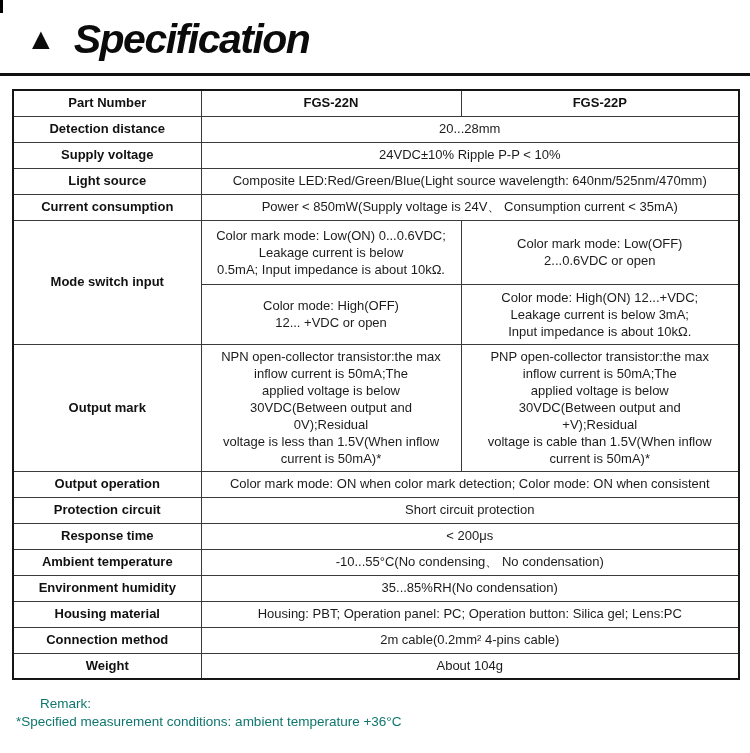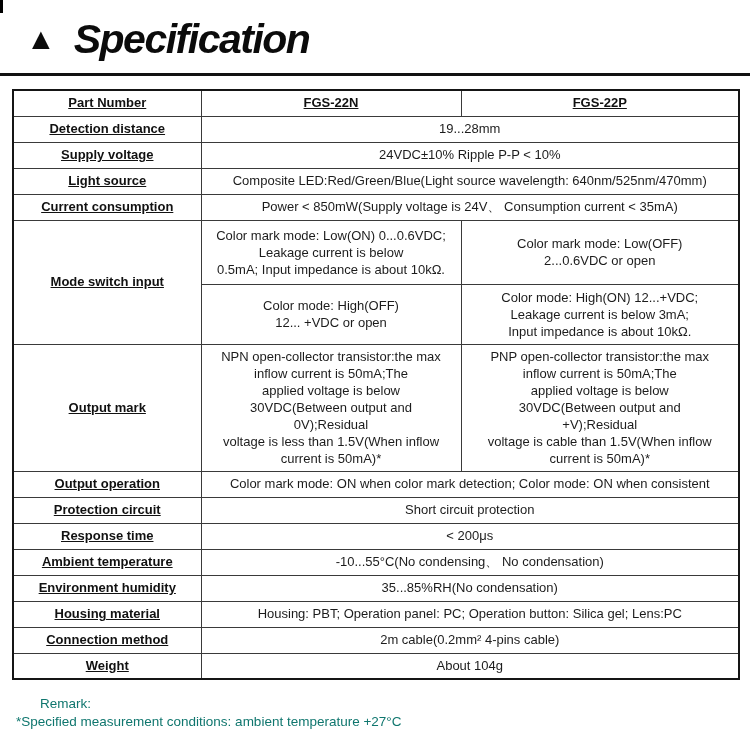--- a/index.html
+++ b/index.html
@@ -13,21 +13,21 @@
   .title-text { font-size:41px; font-weight:800; letter-spacing:-1.5px; color:#0b0b0b;font-style:italic; }
 
   .title-divider { position:absolute; left:0; top:73px; width:750px; height:3px; background:#111; }
 
   table.spec { position:absolute; left:12px; top:89px; width:726px;
                border-collapse:collapse; table-layout:fixed;
                border:2px solid #151515; }
   col.c1 { width:188px; } col.c2 { width:260px; } col.c3 { width:278px; }
   td { border:1px solid #3a3a3a; text-align:center; vertical-align:middle;
        font-size:13px; line-height:16px; padding:2px 4px; color:#1c1c1c; }
-  td.lbl { font-weight:bold; color:#111;text-decoration:underline; }
+  td.lbl { font-weight:bold; color:#111; }
   tr.r   { height:26px; }
   tr.sub1 { height:64px; }
   tr.sub2 { height:60px;margin-left:33px; }
   tr.big  { height:127px; }
   td.multi { white-space:pre-line; line-height:17px; }
 
   .remark { position:absolute; left:16px; top:696px; width:700px; font-size:13.5px; color:#0f766e; line-height:16px; }
   .remark-title { padding-left:24px; }
   .remark-note { margin-top:2px; }
 </style>
@@ -54,21 +54,21 @@
 
     <tbody>
         <tr class="r">
       <td class="lbl">Part Number</td>
       <td class="lbl">FGS-22N</td>
       <td class="lbl">FGS-22P</td>
     </tr>
 
     <tr class="r">
       <td class="lbl">Detection distance</td>
-      <td colspan="2">19...28mm</td>
+      <td colspan="2">20...28mm</td>
     </tr>
     <tr class="r">
       <td class="lbl">Supply voltage</td>
       <td colspan="2">24VDC±10% Ripple P-P &lt; 10%</td>
     </tr>
     <tr class="r">
       <td class="lbl">Light source</td>
       <td colspan="2">Composite LED:Red/Green/Blue(Light source wavelength: 640nm/525nm/470mm)</td>
     </tr>
     <tr class="r">
@@ -140,16 +140,16 @@
     </tr>
     <tr class="r">
       <td class="lbl">Weight</td>
       <td colspan="2">About 104g</td>
     </tr>
   </tbody>
     </table>
 
   <div class="remark">
     <div class="remark-title">Remark:</div>
-    <div class="remark-note">*Specified measurement conditions: ambient temperature +27°C</div>
+    <div class="remark-note">*Specified measurement conditions: ambient temperature +36°C</div>
   </div>
 
 </div>
 
 </body></html>

